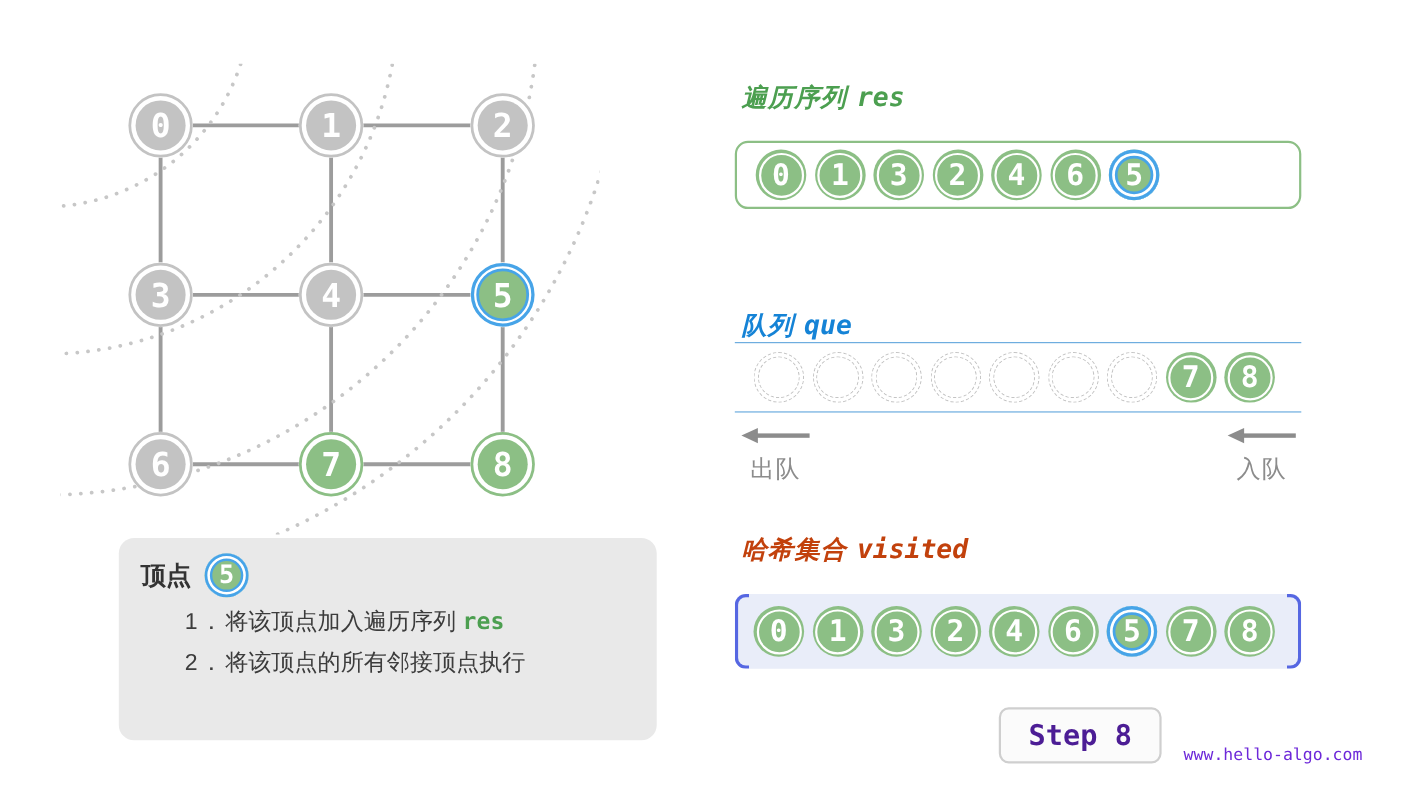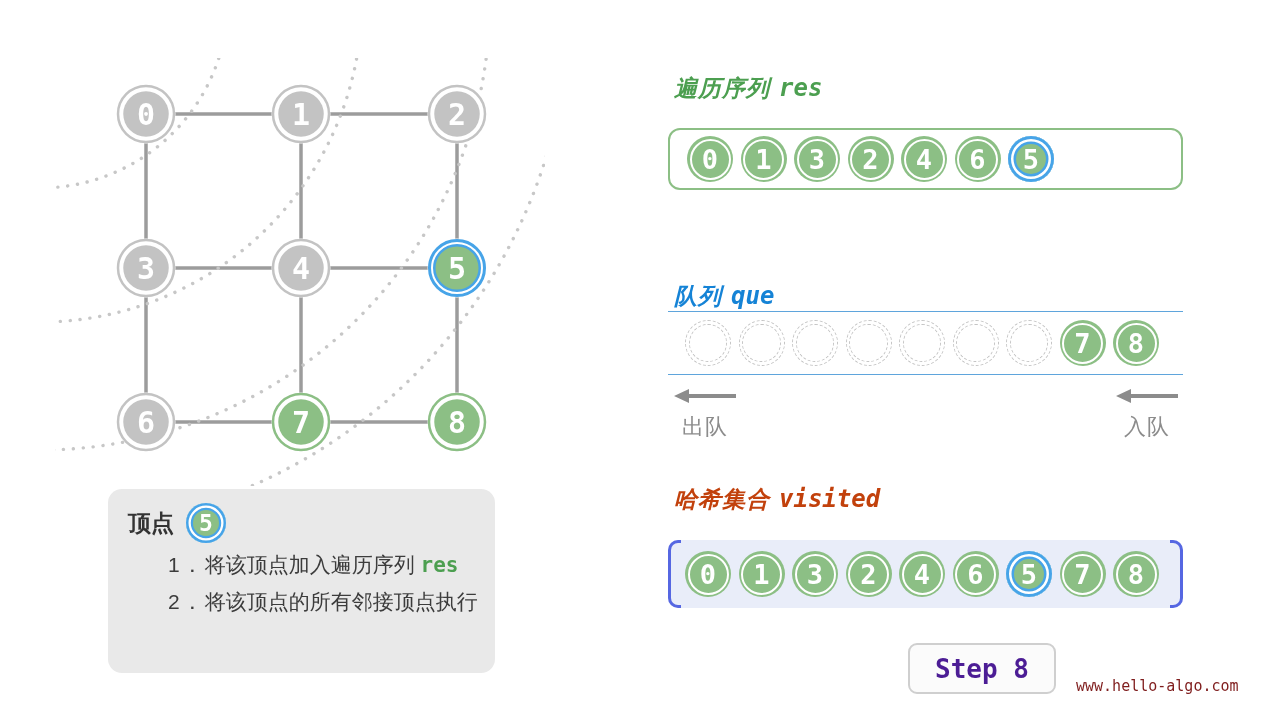--- a/index.html
+++ b/index.html
@@ -78,26 +78,26 @@
 
   
   #step-box{
     position:absolute;left:908px;top:643px;width:148px;height:51px;box-sizing:border-box;
     border:2px solid #CFCFCF;border-radius:9px;background:#FBFBFB;
     display:flex;align-items:center;justify-content:center;
     font-family:"DejaVu Sans Mono",monospace;font-weight:bold;font-size:26px;color:#4c1d95;
   }
   #watermark{
     position:absolute;left:1076px;top:677px;
-    font-family:"DejaVu Sans Mono",monospace;font-size:15px;color:#7f1d1d;white-space:nowrap;
+    font-family:"DejaVu Sans Mono",monospace;font-size:15px;color:#6d28d9;white-space:nowrap;
   }
 
   
   #instruction-panel{
-    position:absolute;left:108px;top:489px;width:387px;height:184px;box-sizing:border-box;
+    position:absolute;left:108px;top:489px;width:489px;height:184px;box-sizing:border-box;
     background:#E9E9E9;border-radius:14px;padding:10px 20px 0 20px;
   }
   .instr-title{display:flex;align-items:center;font-size:23px;font-weight:bold;color:#333333;height:48px;white-space:nowrap;}
   .instr-line{font-size:21px;color:#3C3C3C;line-height:36.5px;white-space:nowrap;margin-left:40px;}
   .instr-line .num{letter-spacing:2px;}
   .instr-line.indent{padding-left:59px;}
   .code-token{font-family:"DejaVu Sans Mono",monospace;font-weight:bold;font-size:21px;}
   .code-res{color:#4C9F50;}
   .code-que{color:#1583D6;}
   .code-visited{color:#3A4AD5;}

